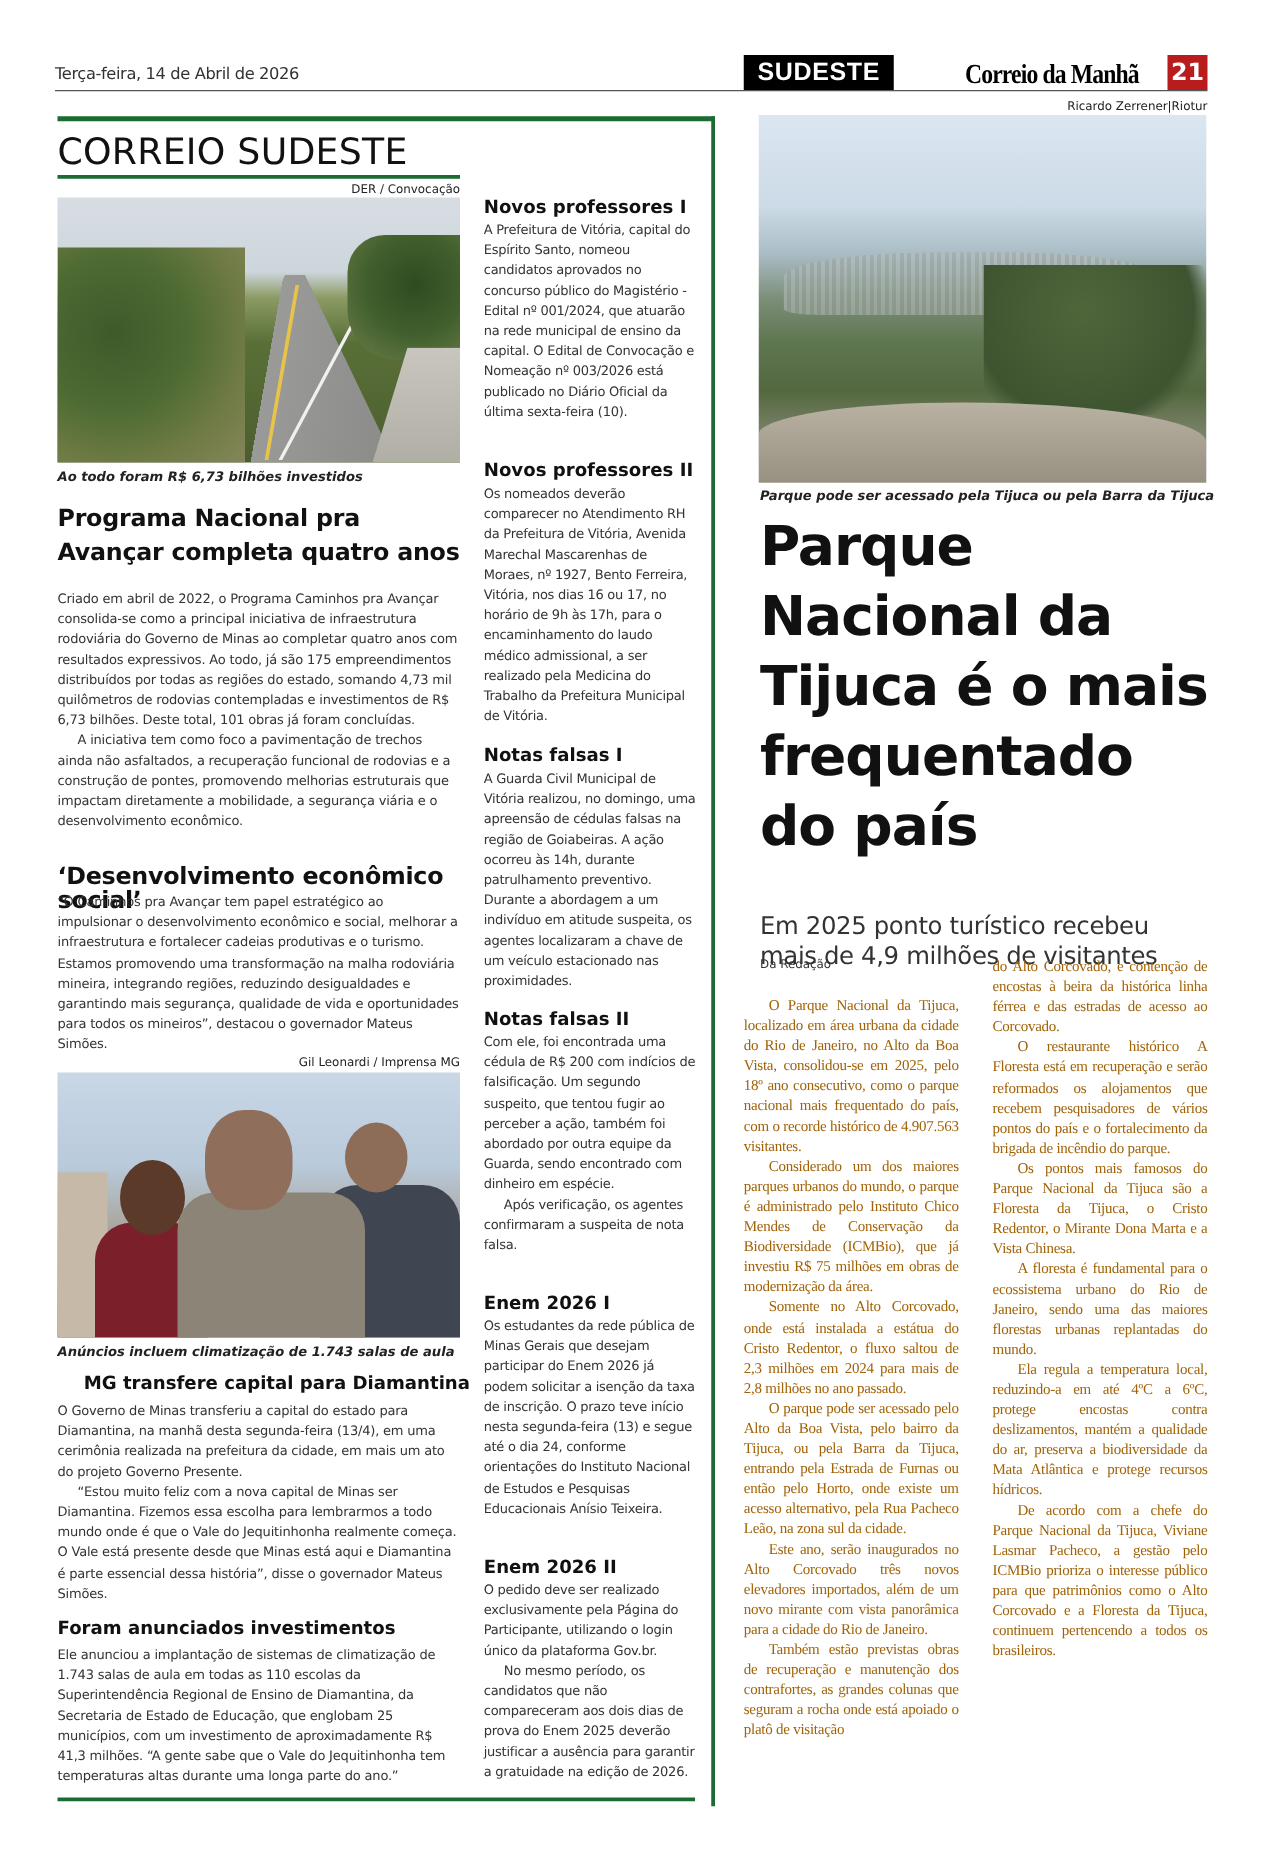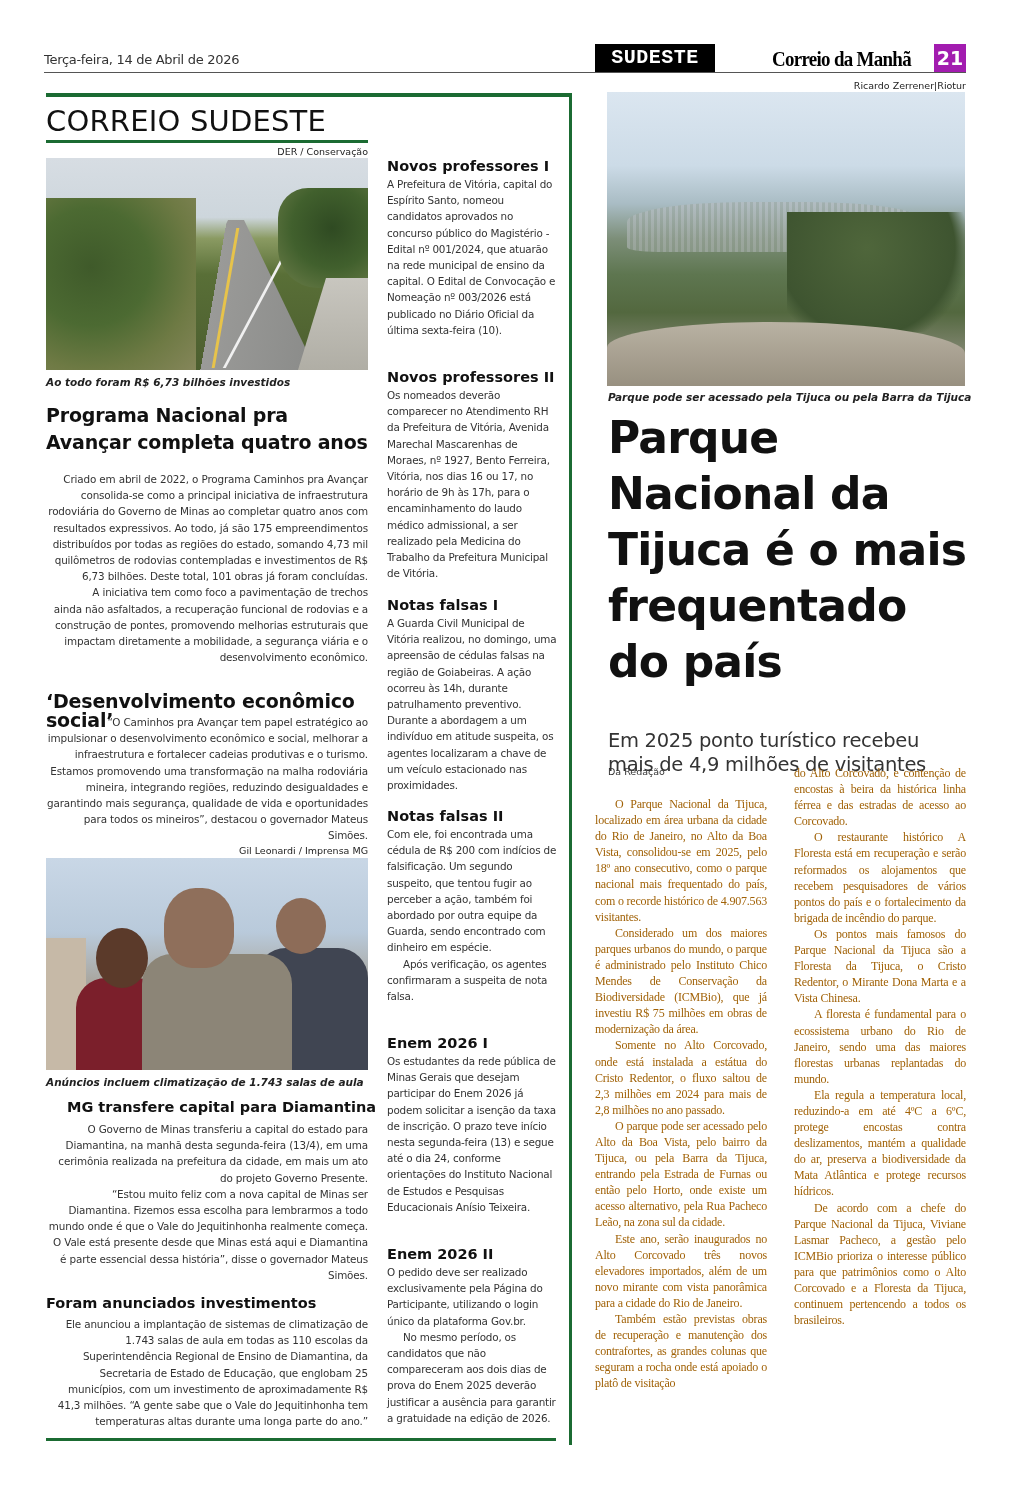--- a/index.html
+++ b/index.html
@@ -3,23 +3,23 @@
 <meta charset="utf-8">
 <style>
   * { box-sizing: border-box; margin: 0; padding: 0; }
   html, body { width: 1010px; height: 1488px; background: #ffffff; overflow: hidden; }
   body { position: relative; font-family: "Liberation Sans", sans-serif; color: #1a1a1a; }
 
   
   .page-header { position: absolute; left: 44px; top: 44px; width: 922px; height: 30px; }
   .header-date { position: absolute; left: 0; top: 8px; font-size: 13px; color: #333; font-family: "DejaVu Sans", sans-serif; letter-spacing: -0.3px; }
   .header-rule { position: absolute; left: 0; top: 28px; width: 922px; height: 1px; background: #555; }
-  .section-tag { position: absolute; left: 551px; top: 0; width: 120px; height: 28px; background: #000; color: #fff; font-family: Liberation Mono, monospace; font-weight: bold; font-size: 20px; line-height: 28px; text-align: center; letter-spacing: 0.5px; }
+  .section-tag { position: absolute; left: 551px; top: 0; width: 120px; height: 28px; background: #000; color: #fff; font-family: Liberation Sans, sans-serif; font-weight: bold; font-size: 20px; line-height: 28px; text-align: center; letter-spacing: 0.5px; }
   .masthead { position: absolute; left: 728px; top: 2px; font-family: "Liberation Serif", serif; font-size: 22px; font-weight: bold; color: #000; letter-spacing: -0.8px; transform: scaleX(0.86); transform-origin: left center; }
-  .page-num { position: absolute; left: 890px; top: 0; width: 32px; height: 28px; background: #a21caf; color: #fff; font-family: "DejaVu Sans", sans-serif; font-weight: bold; font-size: 19px; line-height: 28px; text-align: center; }
+  .page-num { position: absolute; left: 890px; top: 0; width: 32px; height: 28px; background: #b91c1c; color: #fff; font-family: "DejaVu Sans", sans-serif; font-weight: bold; font-size: 19px; line-height: 28px; text-align: center; }
 
   
   .green-frame { position: absolute; left: 46px; top: 93px; width: 526px; height: 1352px; border-top: 4px solid #1b6b32; border-right: 3px solid #1b6b32; }
   .green-bottom { position: absolute; left: 46px; top: 1438px; width: 510px; height: 3px; background: #1b6b32; }
   .section-title { position: absolute; left: 46px; top: 104px; font-family: "DejaVu Sans", sans-serif; font-weight: normal; font-size: 29px; letter-spacing: 0.2px; color: #111; }
   .section-title-rule { position: absolute; left: 46px; top: 140px; width: 322px; height: 3px; background: #1b6b32; }
 
   .credit { position: absolute; font-family: "DejaVu Sans", sans-serif; font-size: 9.5px; color: #222; text-align: right; }
   .caption { position: absolute; font-family: "DejaVu Sans", sans-serif; font-style: italic; font-weight: bold; font-size: 10.5px; color: #222; }
 
@@ -43,21 +43,21 @@
   .photo-people .p4 { position: absolute; left: 0; top: 80px; width: 40px; height: 132px; background: #c6b9a7; }
 
   .photo-park { left: 607px; top: 92px; width: 358px; height: 294px; background: linear-gradient(180deg, #dbe6f0 0%, #ccdbe7 25%, #a9bcc4 38%, #7c8e78 50%, #5e7650 62%, #53683f 75%, #788067 86%, #9c9889 100%); }
   .photo-park .city { position: absolute; left: 20px; top: 110px; width: 300px; height: 50px; background: repeating-linear-gradient(90deg, #b7bcbf 0 3px, #9aa59d 3px 6px); opacity: 0.55; border-radius: 40% 40% 10% 10%; }
   .photo-park .rock { position: absolute; left: 0; top: 230px; width: 358px; height: 70px; background: linear-gradient(180deg, #b9b2a3, #958d7d); border-radius: 50% 60% 0 0 / 40% 50% 0 0; }
   .photo-park .hill { position: absolute; left: 180px; top: 120px; width: 200px; height: 120px; background: radial-gradient(circle at 40% 30%, #4f663b, #3e5430 60%, transparent 70%); }
 
   
   .left-headline { position: absolute; left: 46px; top: 402px; width: 322px; font-family: "DejaVu Sans", sans-serif; font-size: 19px; line-height: 27px; color: #111; letter-spacing: -0.2px; }
   .body-sans { font-family: "DejaVu Sans", sans-serif; font-size: 10.4px; line-height: 16.2px; color: #333; letter-spacing: -0.15px; }
-  .body-sans p { text-align: right; }
+  .body-sans p { text-align: left; }
   .body-sans p.ind { text-indent: 16px; }
   .block { position: absolute; }
   .sub-h { font-family: "DejaVu Sans", sans-serif; font-weight: bold; font-size: 19px; line-height: 19px; color: #111; letter-spacing: -0.2px; }
   .sub-h-lg { font-family: "DejaVu Sans", sans-serif; font-weight: bold; font-size: 14.5px; line-height: 21px; color: #111; }
 
   
   .mid-col { position: absolute; left: 387px; width: 172px; }
   .mid-h { font-family: "DejaVu Sans", sans-serif; font-weight: bold; font-size: 14.5px; line-height: 20px; color: #111; }
   .mid-body { font-family: "DejaVu Sans", sans-serif; font-size: 10.4px; line-height: 16.2px; color: #333; letter-spacing: -0.2px; }
   .mid-body p.ind { text-indent: 16px; }
@@ -80,21 +80,21 @@
   <span class="page-num">21</span>
   <div class="header-rule"></div>
 </div>
 
 <div class="green-frame"></div>
 <div class="green-bottom"></div>
 
 <div class="section-title">CORREIO SUDESTE</div>
 <div class="section-title-rule"></div>
 
-<div class="credit" style="left:246px; top:146px; width:122px;">DER / Conservação</div>
+<div class="credit" style="left:246px; top:146px; width:122px;">DER / Convocação</div>
 <div class="photo photo-road">
   <div class="trees-l"></div>
   <div class="road2"></div>
   <div class="lane"></div>
   <div class="edge"></div>
   <div class="trees-r"></div>
   <div class="curb"></div>
 </div>
 <div class="caption" style="left:46px; top:376px;">Ao todo foram R$ 6,73 bilhões investidos</div>
 

